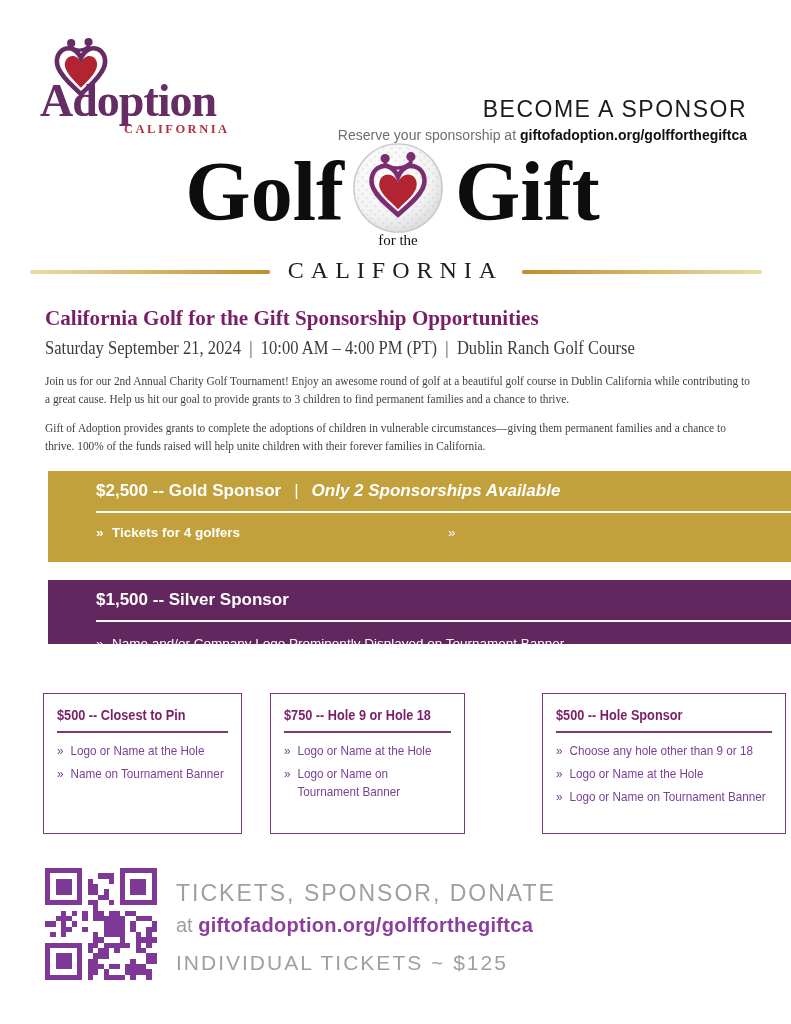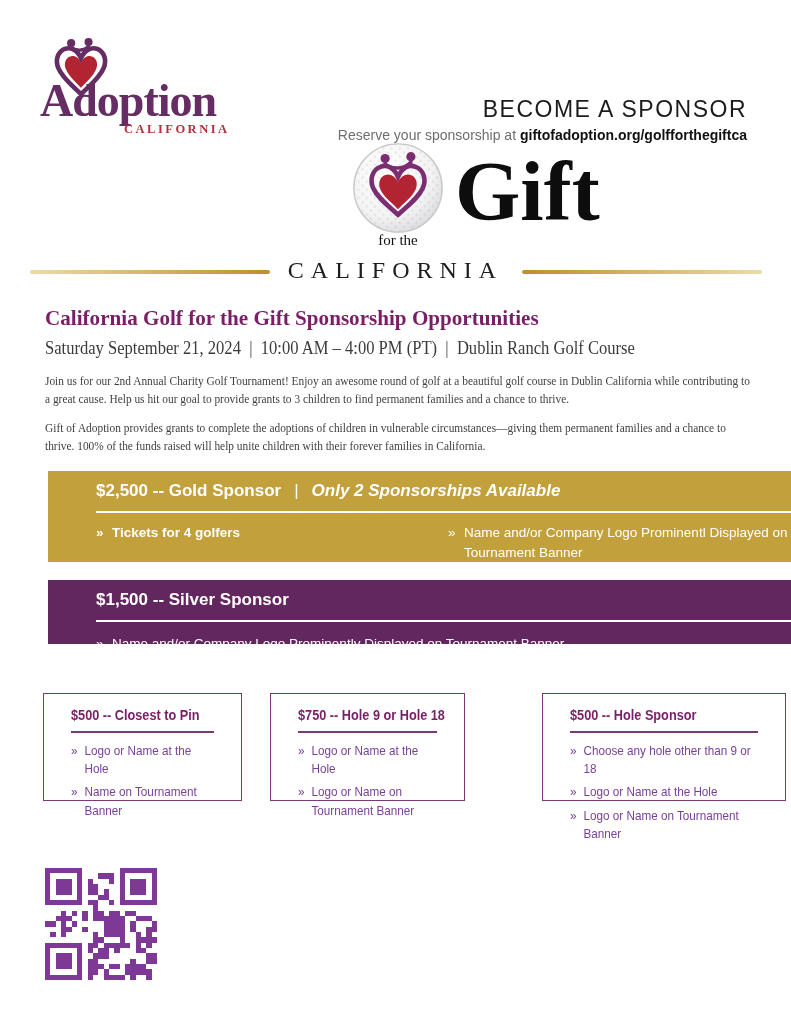--- a/index.html
+++ b/index.html
@@ -44,21 +44,21 @@
   .tier-head { position:absolute; left:48px; top:10px; font-size:17px; font-weight:bold; white-space:nowrap; }
   .tier-head .pipe { font-weight:300; padding:0 13px; }
   .tier-head .avail { font-style:italic; }
   .tier-rule { position:absolute; left:48px; right:48px; top:40px; height:2px; background:#fff; }
   .tier-bullet { position:absolute; font-size:13.5px; line-height:1.45; padding-left:16px; }
   .tier-bullet .mk { position:absolute; left:0; top:0; }
   .gold .b1 { left:48px; top:52px; font-weight:bold; }
   .gold .b2 { left:400px; top:52px; width:340px; }
   .silver .b1s { left:48px; top:54px; }
   
-  .tier-card { position:absolute; top:693px; height:108px; border:1.5px solid var(--card-border,#7B3978); background:#fff; padding:12px 27px; }
+  .tier-card { position:absolute; top:693px; height:141px; border:1.5px solid var(--card-border,#7B3978); background:#fff; padding:12px 13px; }
   .card-1 { left:43px;  width:199px; }
   .card-2 { left:270px; width:195px; }
   .card-3 { left:498px; width:244px;margin-left:44px; }
   .card-title { font-size:15.5px; font-weight:bold; color:var(--heading-purple,#7A1E66); transform:scaleX(.82); transform-origin:0 50%; white-space:nowrap; }
   .card-rule { height:1.5px; background:var(--card-border,#7B3978); margin-top:7px; }
   .card-bullets { margin-top:9px; transform:scaleX(.9); transform-origin:0 0; width:111%; list-style:none; }
   .card-bullets li { position:relative; padding-left:15px; font-size:13px; line-height:1.42; color:var(--accent-purple,#7B4199); margin-bottom:5px; }
   .card-bullets .mk { position:absolute; left:0; top:0; }
   
   .qr { position:absolute; left:45px; top:868px; width:112px; height:112px; }
@@ -87,20 +87,21 @@
   </div>
 
   <div class="sponsor-cta">
     <div class="become">BECOME A SPONSOR</div>
     <div class="reserve">
       <span>Reserve your sponsorship at </span><a href="#">giftofadoption.org/golfforthegiftca</a>
     </div>
   </div>
 
   <div class="event-logo">
+    <div class="word-golf">Golf</div>
     <svg class="golf-ball" viewBox="0 0 100 100">
       <defs>
         <radialGradient id="ballg" cx="38%" cy="32%" r="78%">
           <stop offset="0%" stop-color="#ffffff"></stop>
           <stop offset="65%" stop-color="#f3f3f4"></stop>
           <stop offset="100%" stop-color="#d6d6d9"></stop>
         </radialGradient>
         <pattern id="dimples" width="9" height="9" patternUnits="userSpaceOnUse">
           <circle cx="2.5" cy="2.5" r="1.4" fill="rgba(90,90,100,0.10)"></circle>
           <circle cx="7" cy="7" r="1.4" fill="rgba(90,90,100,0.10)"></circle>
@@ -135,21 +136,21 @@
 
   <div class="tier-banner gold">
     <div class="tier-head">
       <span>$2,500 -- Gold Sponsor</span><span class="pipe">|</span><span class="avail">Only 2 Sponsorships Available</span>
     </div>
     <div class="tier-rule"></div>
     <div class="tier-bullet b1">
       <span class="mk">»</span><span>Tickets for 4 golfers</span>
     </div>
     <div class="tier-bullet b2">
-      <span class="mk">»</span><span>Name and/or Company Logo Prominentl Displayed on Tournament Banner</span>
+      <span class="mk">»</span>
     </div>
   </div>
 
   <div class="tier-banner silver">
     <div class="tier-head">$1,500 -- Silver Sponsor</div>
     <div class="tier-rule"></div>
     <div class="tier-bullet b1s">
       <span class="mk">»</span><span>Name and/or Company Logo Prominently Displayed on Tournament Banner</span>
     </div>
   </div>
@@ -316,14 +317,21 @@
           <rect x="8" y="20" width="1" height="1"></rect>
           <rect x="11" y="20" width="1" height="1"></rect>
           <rect x="12" y="20" width="1" height="1"></rect>
           <rect x="13" y="20" width="1" height="1"></rect>
           <rect x="14" y="20" width="1" height="1"></rect>
           <rect x="16" y="20" width="1" height="1"></rect>
           <rect x="19" y="20" width="1" height="1"></rect>
         </g>
     </svg>
   </div>
+  <div class="footer-text">
+    <div class="f1">TICKETS, SPONSOR, DONATE</div>
+    <div class="f2">
+      <span>at </span><a href="#">giftofadoption.org/golfforthegiftca</a>
+    </div>
+    <div class="f3">INDIVIDUAL TICKETS ~ $125</div>
+  </div>
 
 </div>
 
 </body></html>

